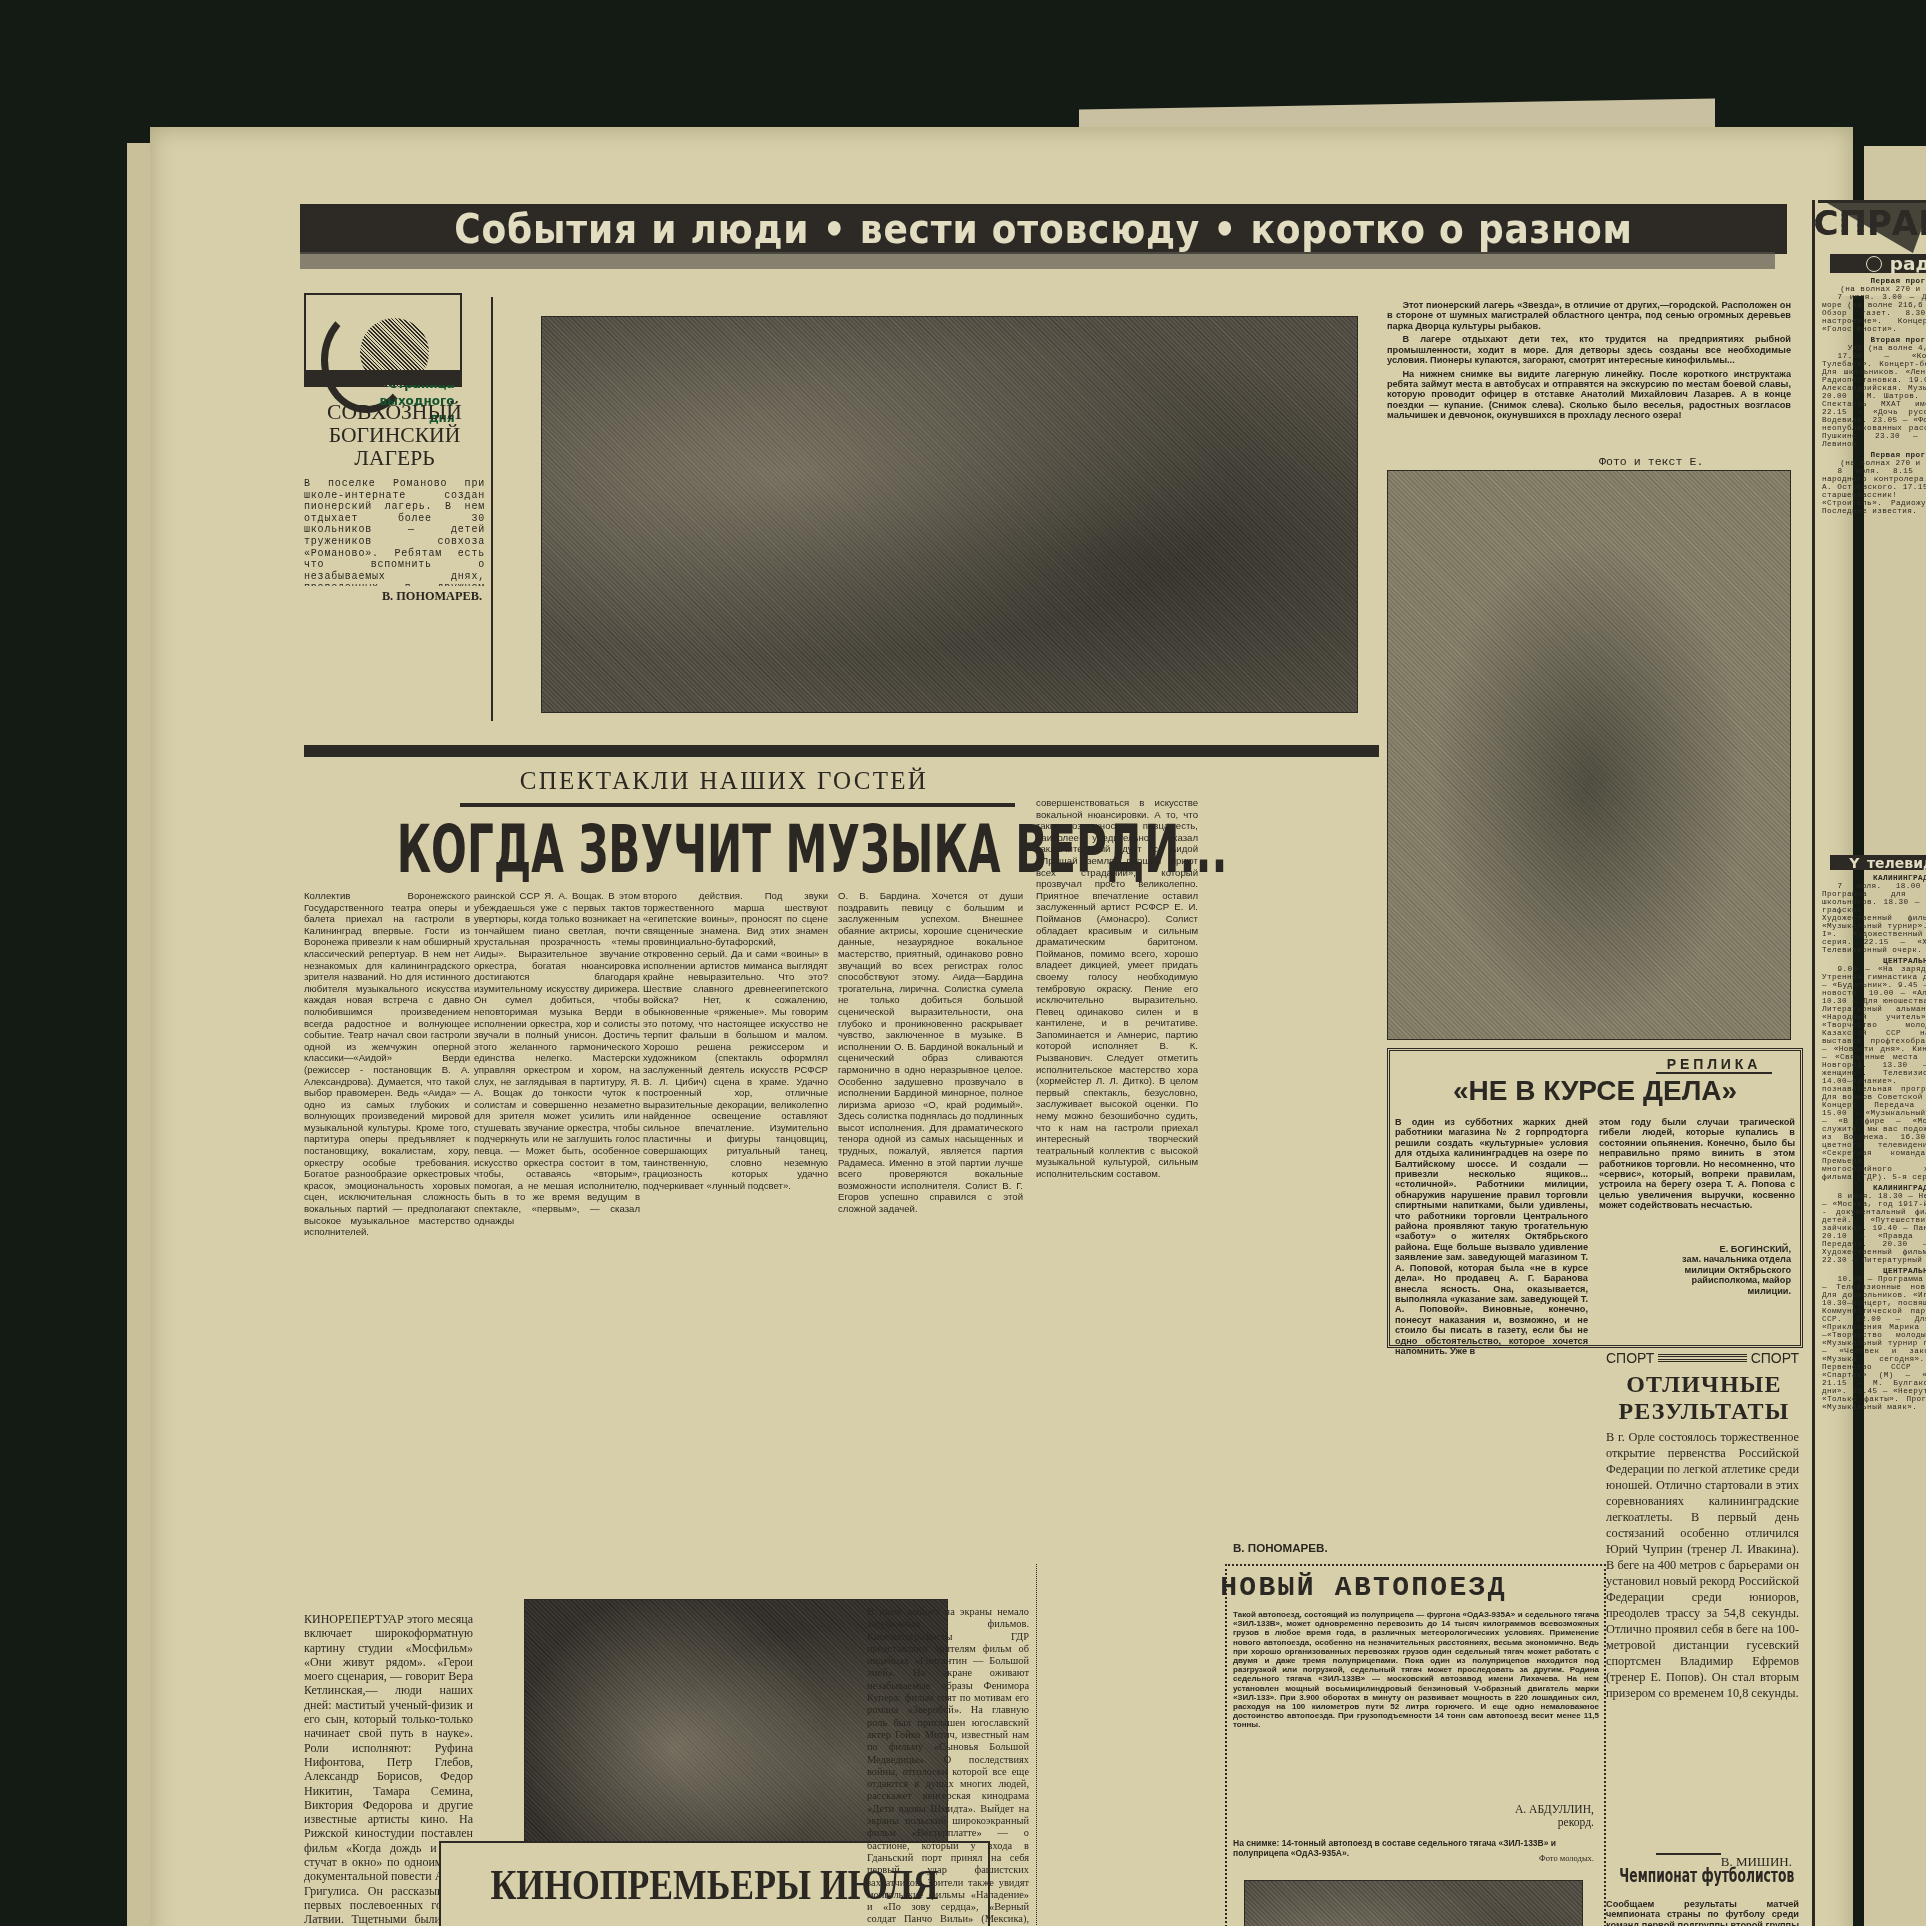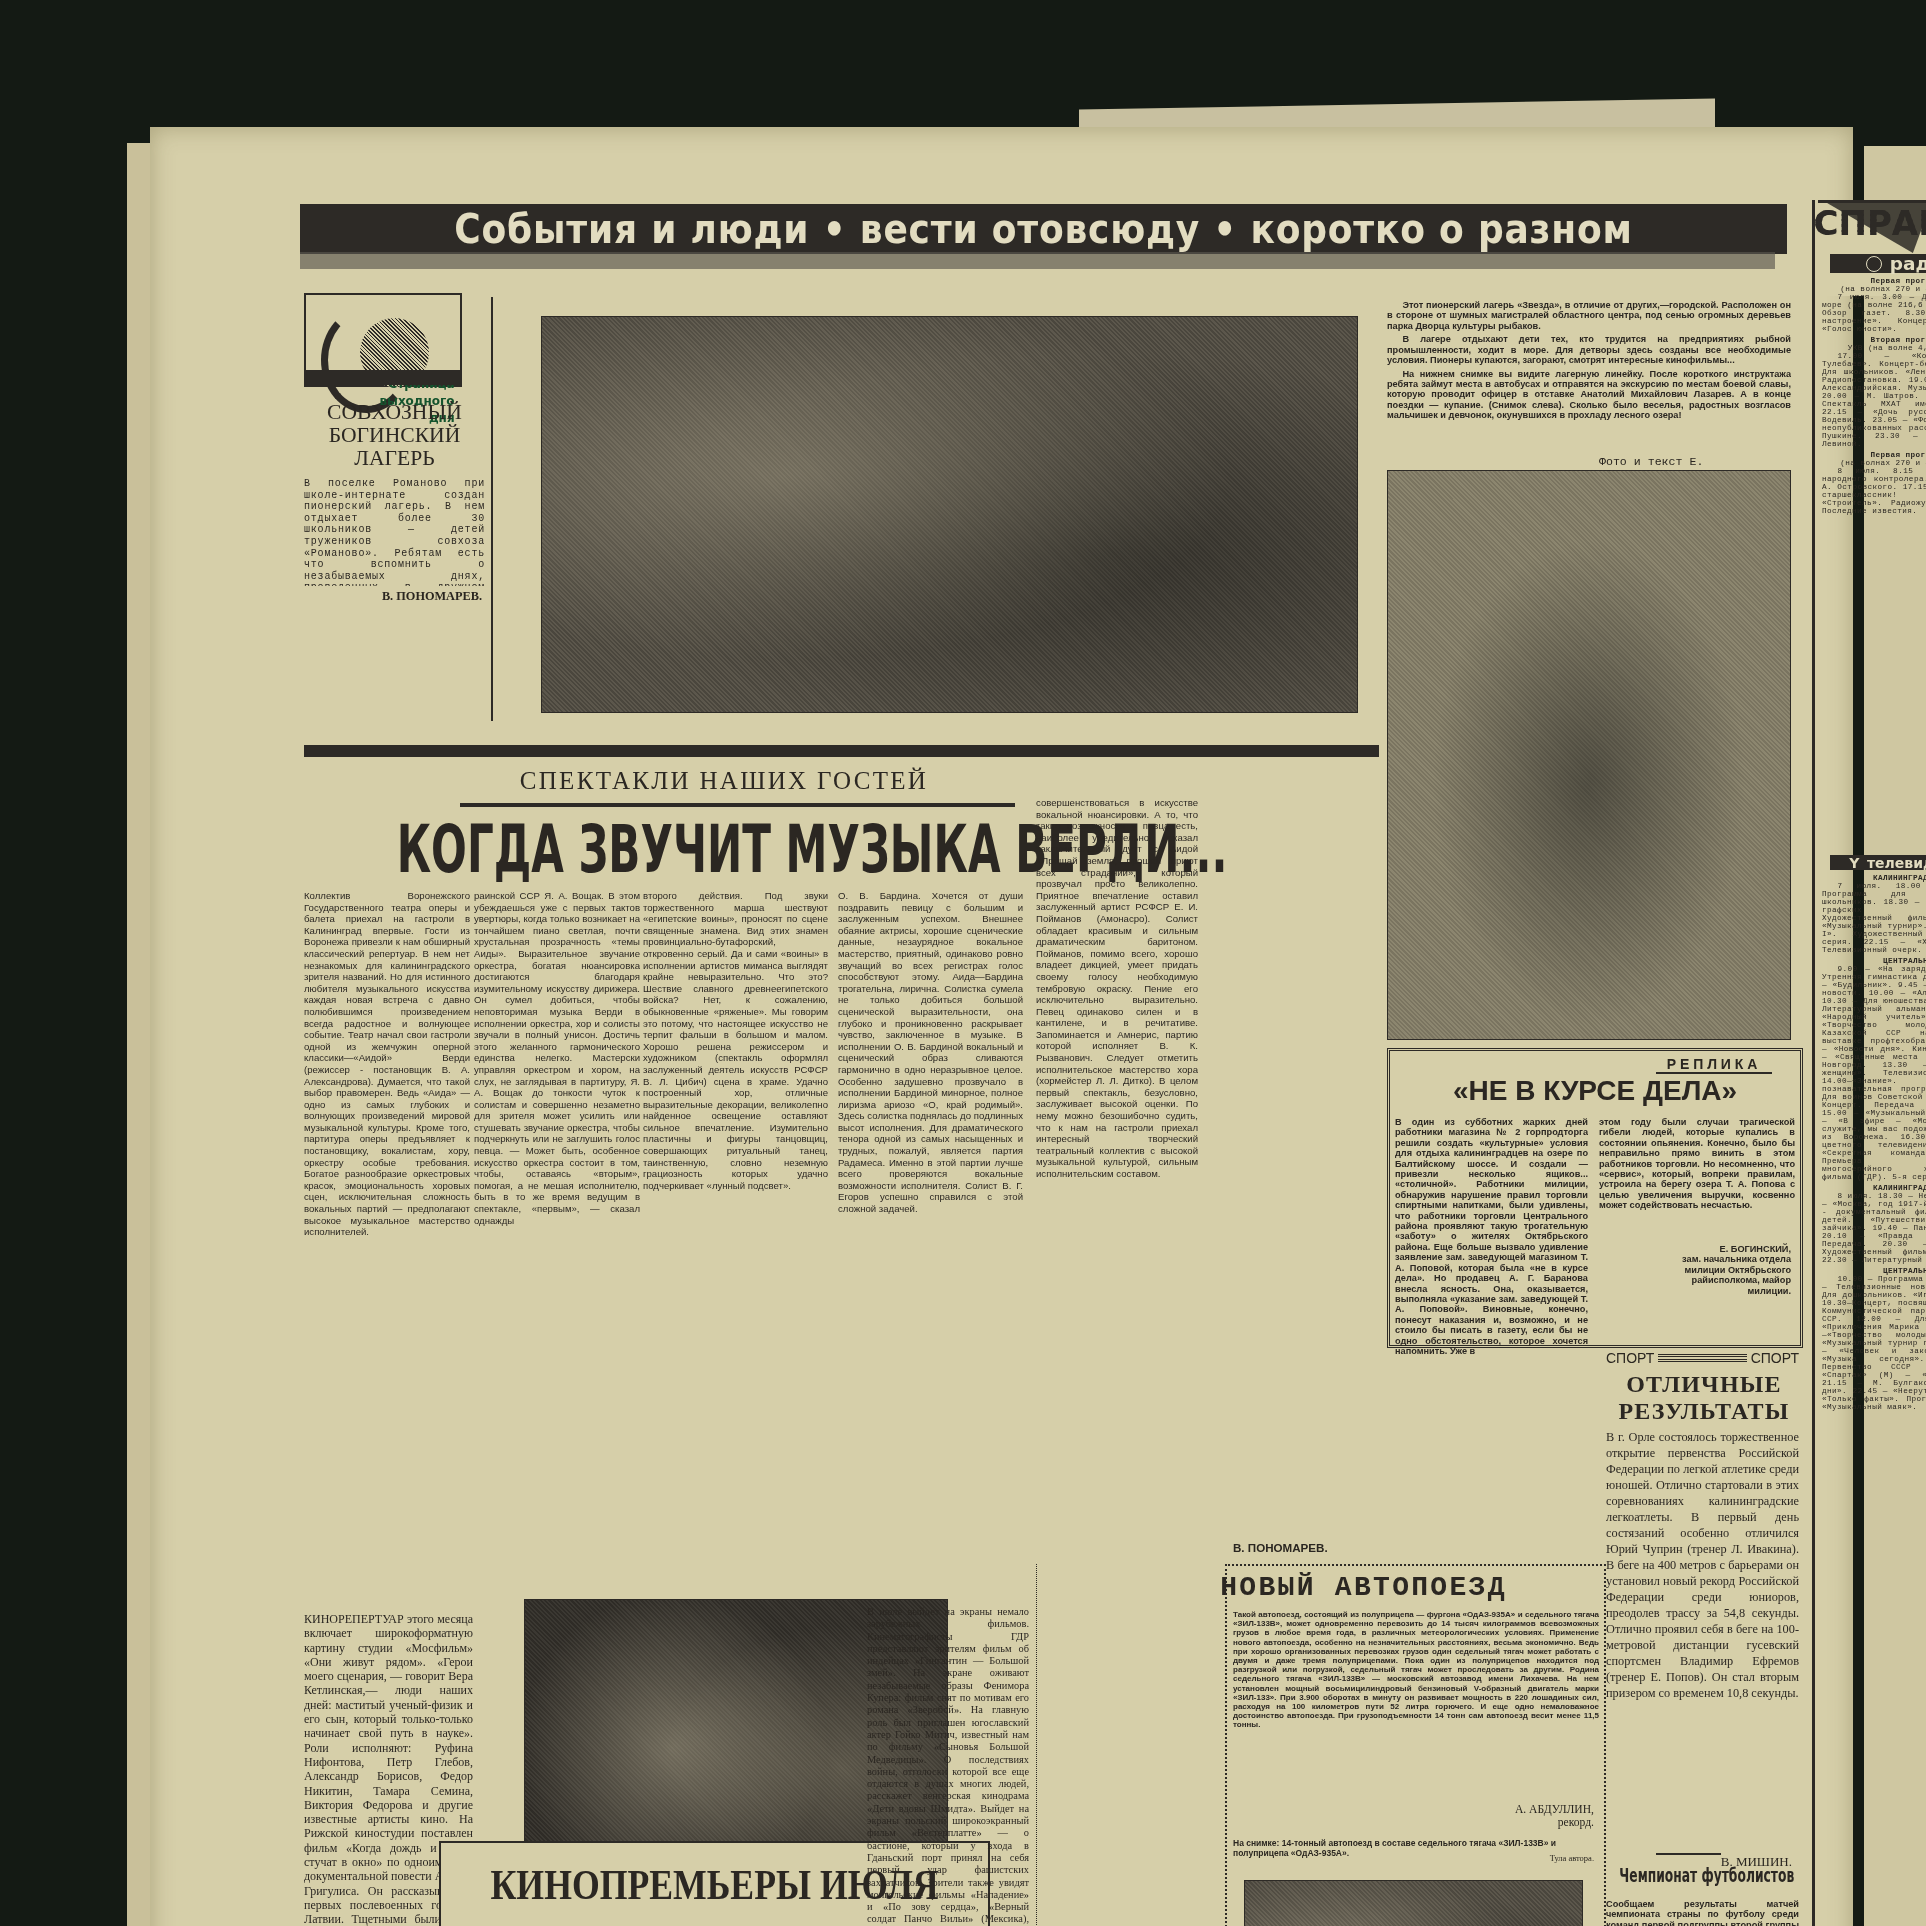--- a/index.html
+++ b/index.html
@@ -224,21 +224,21 @@
 <div class="abs col-text sans-text bold" style="left:1606px;top:1899px;width:193px;height:154px;font-size:9.2px;line-height:10.4px;">Сообщаем результаты матчей чемпионата страны по футболу среди команд первой подгруппы второй группы класса «А», состоявшихся 5 июля: «Спартак» (Гомель) — «Металлург» (Тула) — 1:1, СКА (Львов) — «Автомобилист» (Житомир) — 0:0, СКА (Одесса) — «Локомотив» (Винница) — 1:0, «Кривбасс» (Кривой Рог)— «Балтика» (Калининград — 1:1, «Азовец» (Жданов) — «Неман» (Гродно) — 0:0. «Динамо» (Таллин) — «Даугава» (Рига) — 0:1.</div>
 
 <div class="abs dotted-box" style="left:1225px;top:1564px;width:381px;height:539px;"></div>
 <div class="abs headline-serif bold" style="left:1173px;top:1572px;width:381px;font-size:28px;letter-spacing:2.3px;font-family:Liberation Mono, monospace;">НОВЫЙ АВТОПОЕЗД</div>
 <div class="abs col-text sans-text bold" style="left:1233px;top:1610px;width:366px;height:193px;font-size:8px;line-height:9.2px;">Такой автопоезд, состоящий из полуприцепа — фургона «ОдАЗ-935А» и седельного тягача «ЗИЛ-133В», может одновременно перевозить до 14 тысяч килограммов всевозможных грузов в любое время года, в различных метеорологических условиях. Применение нового автопоезда, особенно на незначительных расстояниях, весьма экономично. Ведь при хорошо организованных перевозках грузов один седельный тягач может работать с двумя и даже тремя полуприцепами. Пока один из полуприцепов находится под разгрузкой или погрузкой, седельный тягач может проследовать за другим. Родина седельного тягача «ЗИЛ-133В» — московский автозавод имени Лихачева. На нем установлен мощный восьмицилиндровый бензиновый V-образный двигатель марки «ЗИЛ-133». При 3.900 оборотах в минуту он развивает мощность в 220 лошадиных сил, расходуя на 100 километров пути 52 литра горючего. И еще одно немаловажное достоинство автопоезда. При грузоподъемности 14 тонн сам автопоезд весит менее 11,5 тонны.</div>
 <div class="abs" style="left:1425px;top:1803px;width:169px;font-size:11.6px;text-align:right;">
   <div>А. АБДУЛЛИН,</div>
   <div>рекорд.</div>
 </div>
 <div class="abs sans-text bold" style="left:1233px;top:1838px;width:366px;font-size:8.5px;">На снимке: 14-тонный автопоезд в составе седельного тягача «ЗИЛ-133В» и полуприцепа «ОдАЗ-935А».</div>
-<div class="abs" style="left:1502px;top:1853px;width:92px;font-size:8.5px;text-align:right;">Тула автора.</div>
+<div class="abs" style="left:1502px;top:1853px;width:92px;font-size:8.5px;text-align:right;">Фото молодых.</div>
 <div class="abs photo" style="left:1244px;top:1880px;width:339px;height:216px;"></div>
 
 <div class="abs col-text" style="left:304px;top:1612px;width:169px;height:797px;font-size:12px;line-height:14.3px;">КИНОРЕПЕРТУАР этого месяца включает широкоформатную картину студии «Мосфильм» «Они живут рядом». «Герои моего сценария, — говорит Вера Кетлинская,— люди наших дней: маститый ученый-физик и его сын, который только-только начинает свой путь в науке». Роли исполняют: Руфина Нифонтова, Петр Глебов, Александр Борисов, Федор Никитин, Тамара Семина, Виктория Федорова и другие известные артисты кино. На Рижской киностудии поставлен фильм «Когда дождь и ветер стучат в окно» по одноименной документальной повести Арвида Григулиса. Он рассказывает о первых послевоенных годах в Латвии. Тщетными были в то время попытки антисоветских элементов найти в республике реальную поддержку среди населения. Заброшенные в Советскую Латвию шпионы и диверсанты терпят провал. Широкоэкранный фильм «Особое мнение» (автор сценария Иван Менджерицкий и режиссер-постановщик Виктор Жилин) — история расследования одного запутанного преступления.</div>
 <div class="abs photo dark" style="left:524px;top:1599px;width:424px;height:424px;"></div>
 <div class="abs caption" style="left:539px;top:1849px;width:385px;">Кадр из кинофильма «Особое мнение».</div>
 <div class="abs" style="left:439px;top:1841px;width:551px;height:92px;border:2.3px double #2d2a26;background:#d6cfa9;"></div>
 <div class="abs headline-serif bold" style="left:439px;top:1861px;width:551px;font-size:42px;transform:scaleX(.85);">КИНОПРЕМЬЕРЫ ИЮЛЯ</div>
 
 <div class="abs col-text" style="left:867px;top:1606px;width:162px;height:508px;font-size:10.4px;line-height:12.3px;font-family:'Liberation Serif',serif;">В июле выйдет на экраны немало зарубежных фильмов. Кинематографисты ГДР представляют зрителям фильм об индейцах «Гингантин — Большой змей». На экране оживают незабываемые образы Фенимора Купера: фильм снят по мотивам его романа «Зверобой». На главную роль был приглашен югославский актер Гойко Митич, известный нам по фильму «Сыновья Большой Медведицы». О последствиях войны, отголоски которой все еще отдаются в душах многих людей, расскажет венгерская кинодрама «Дети вдовы Шмидта». Выйдет на экраны польский широкоэкранный фильм «Вестерплатте» — о бастионе, который у входа в Гданьский порт принял на себя первый удар фашистских захватчиков. Зрители также увидят монгольские фильмы «Нападение» и «По зову сердца», «Верный солдат Панчо Вильи» (Мексика), «Разиня» (Франция) и третью серию приключений Фантомаса—«Фантомас против Скотланд - Ярда» (Франция, Италия). В связи с празднованием в кинотеатрах области можно увидеть фильмы, посвященные этой романтической профессии: «Капитан Нуль», «Девушка в черном», «Такое оно, море», «Капроновые сети». Тематические показы подготовлены также ко Дню Военно-Морского Флота.</div>
 <div class="abs vrule" style="left:1036px;top:1564px;height:551px;width:1.9px;border-left:1.2px dotted #2d2a26;background:transparent;"></div>

